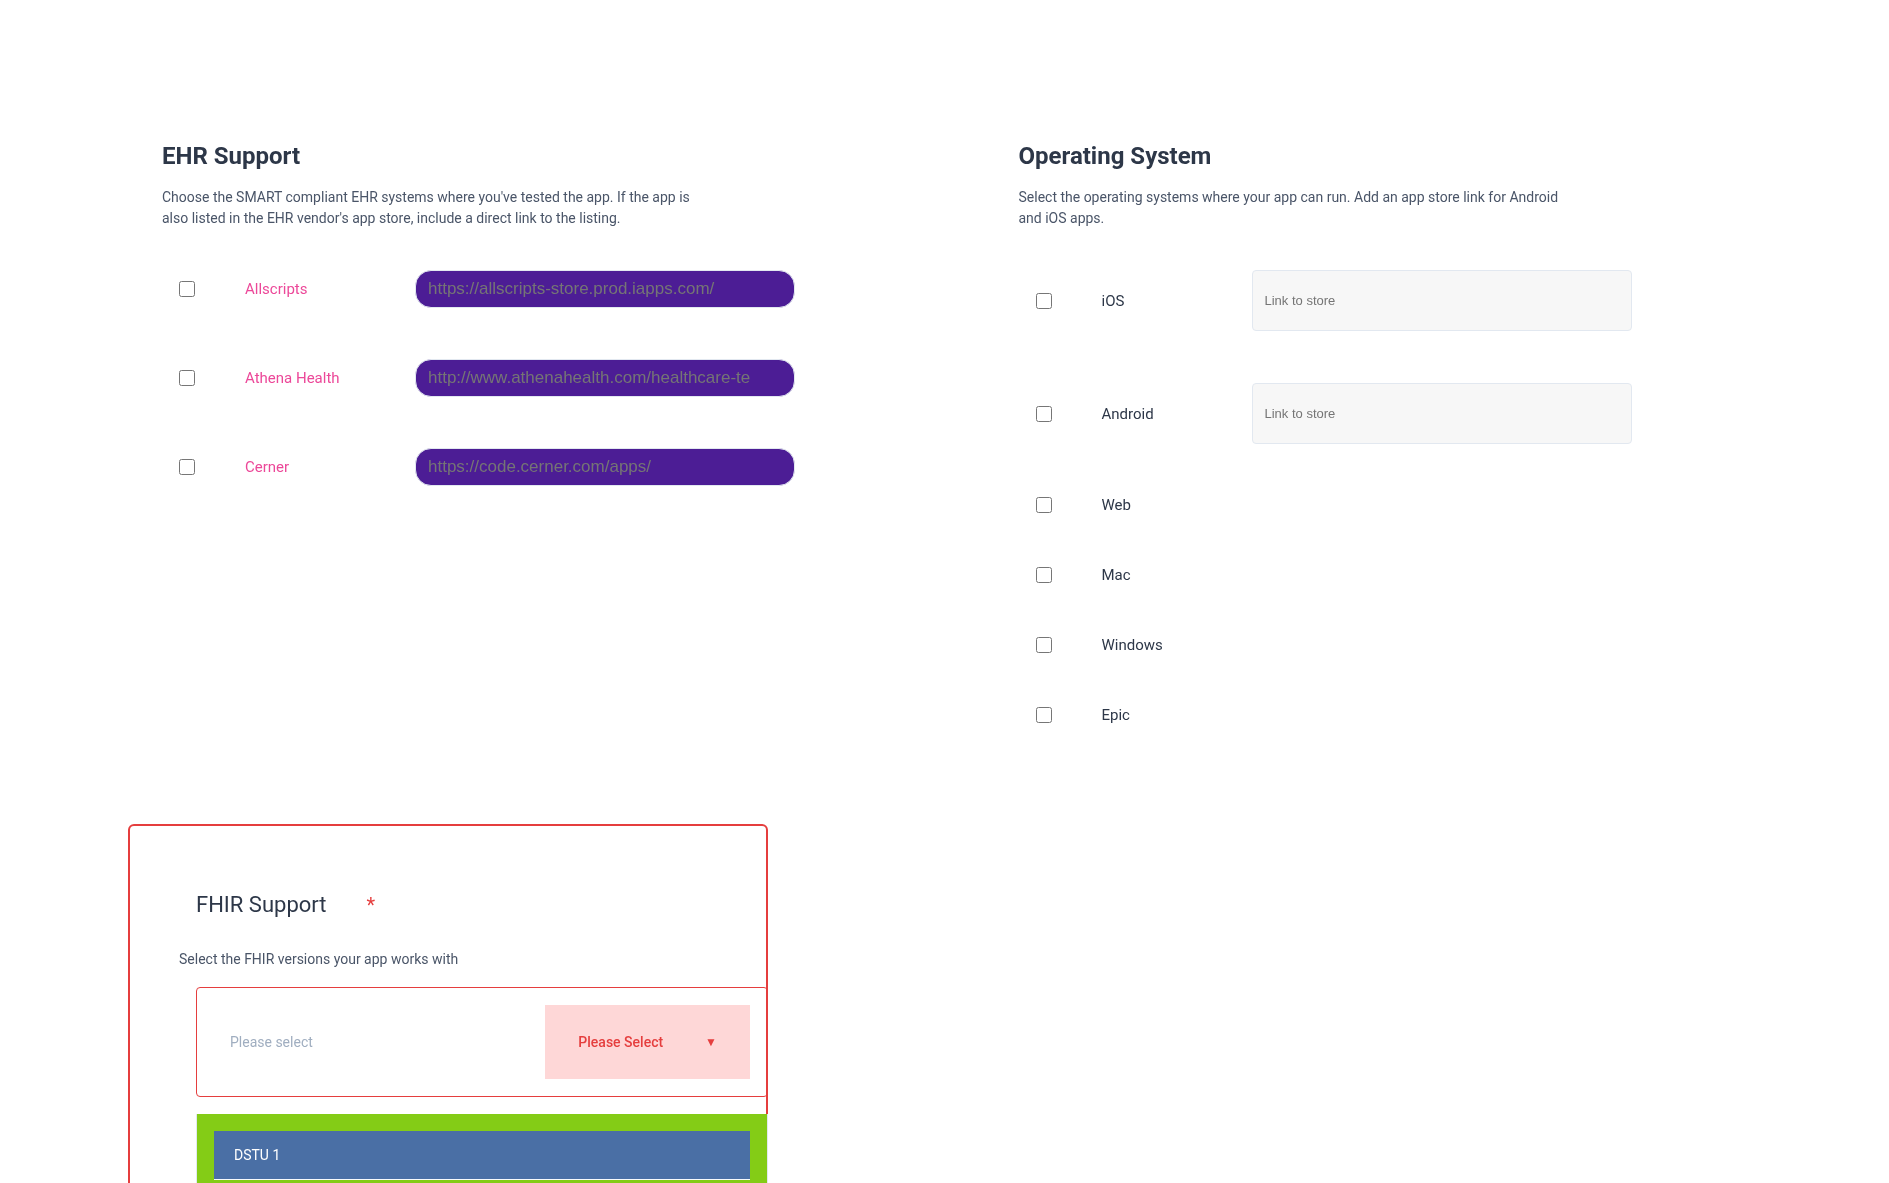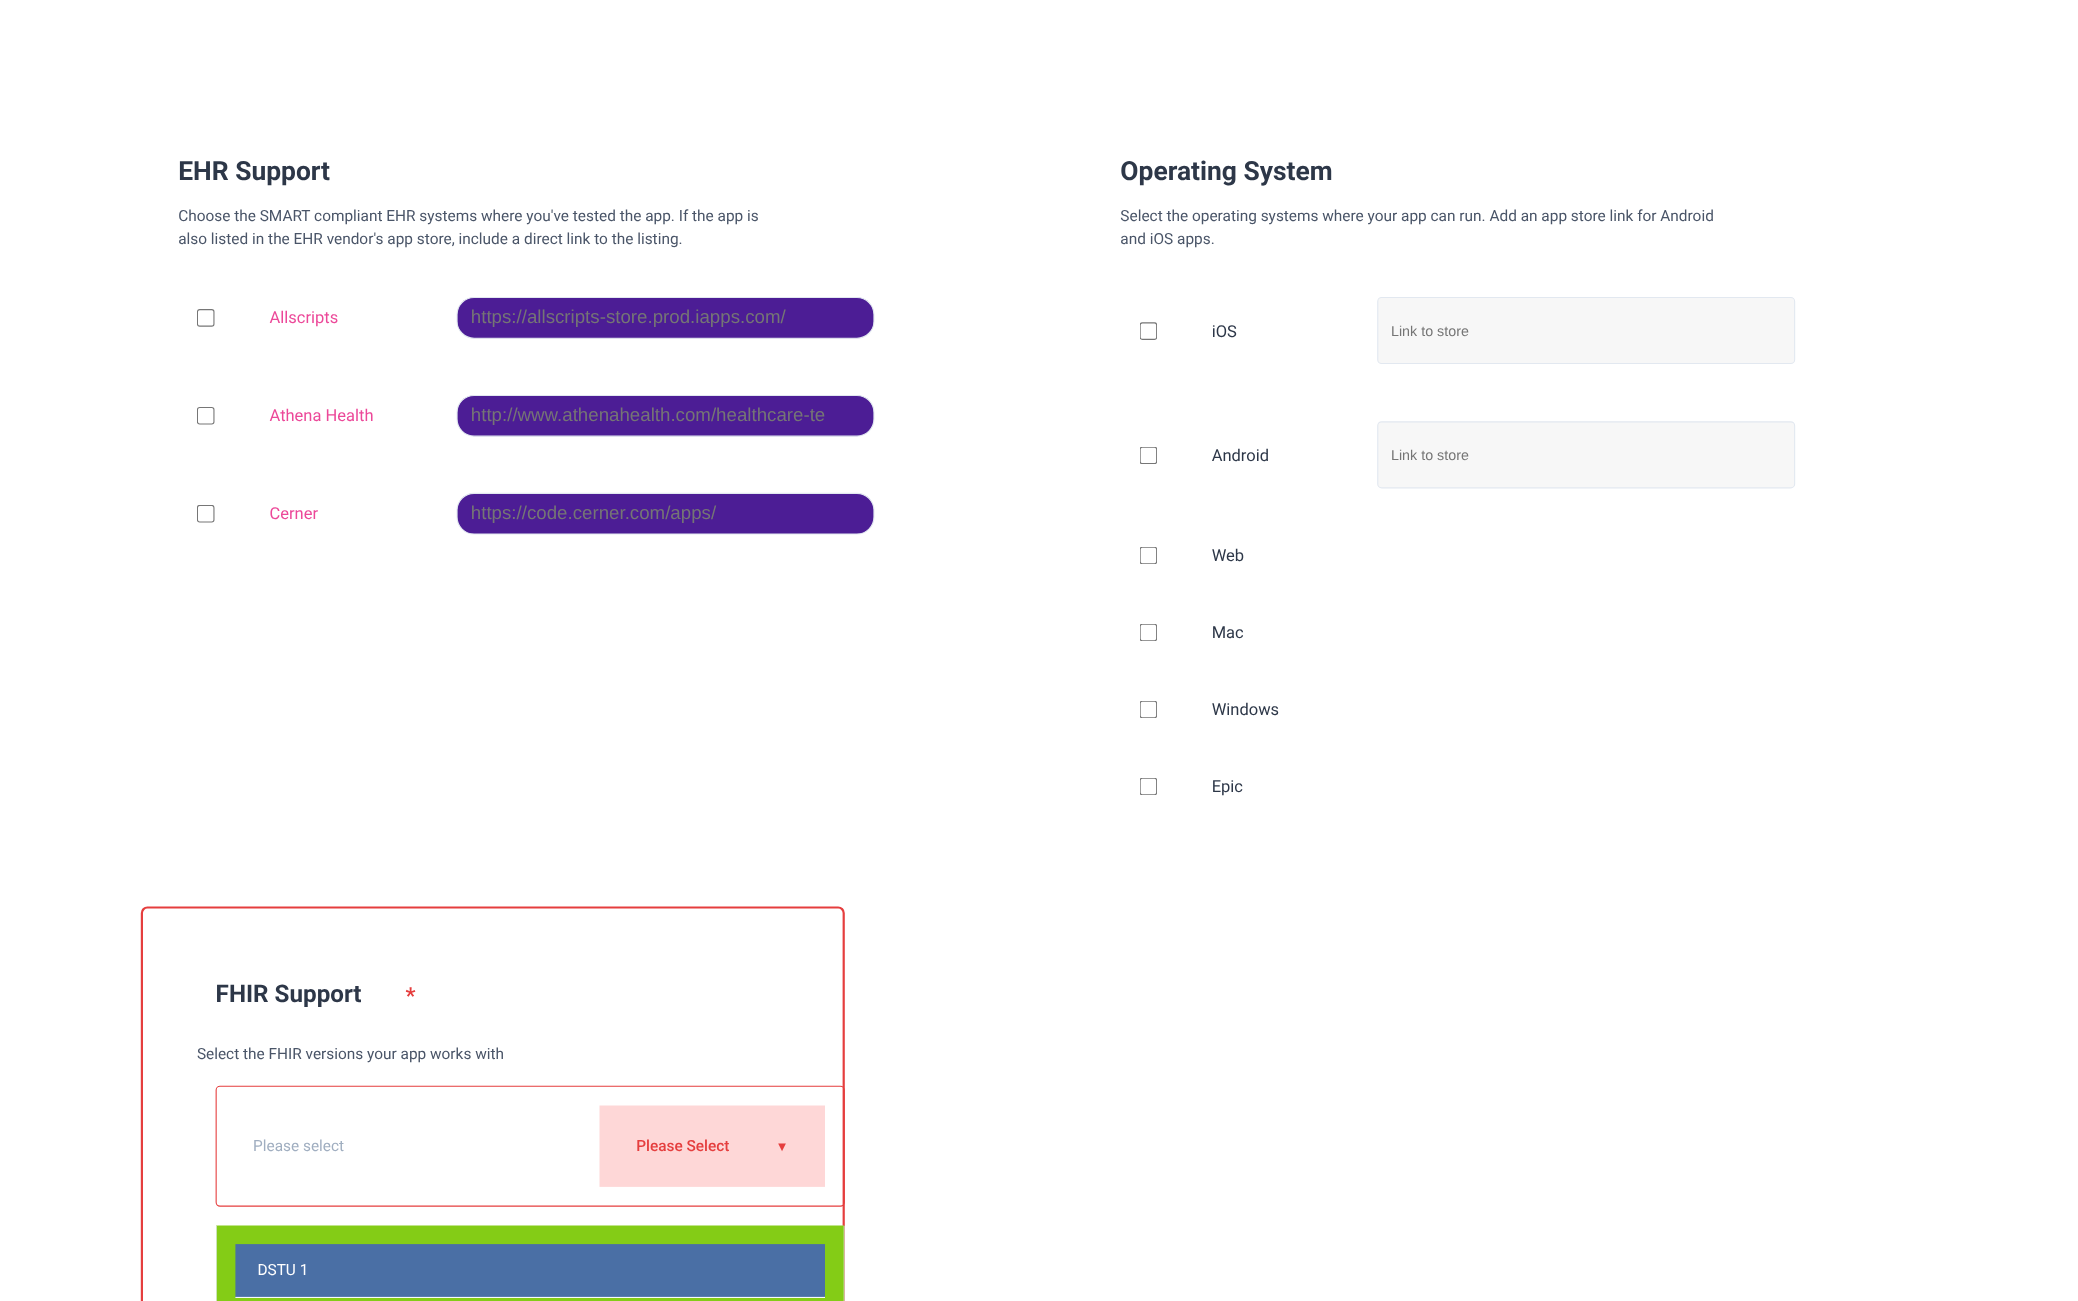--- a/index.html
+++ b/index.html
@@ -91,21 +91,21 @@
     
     .fhir-section {
       border: 2px solid #e53e3e;
       border-radius: 6px;
       padding: 32px;
       max-width: 640px;
       position: relative;
     }
     .fhir-title {
       font-size: 22px;
-      font-weight: 700;
+      font-weight: 400;
       color: #2d3748;
       margin-bottom: 8px;
       display: flex;
       align-items: center;
       gap: 6px;
     }
     .required-star {
       color: #e53e3e;
       font-size: 20px;
     }

